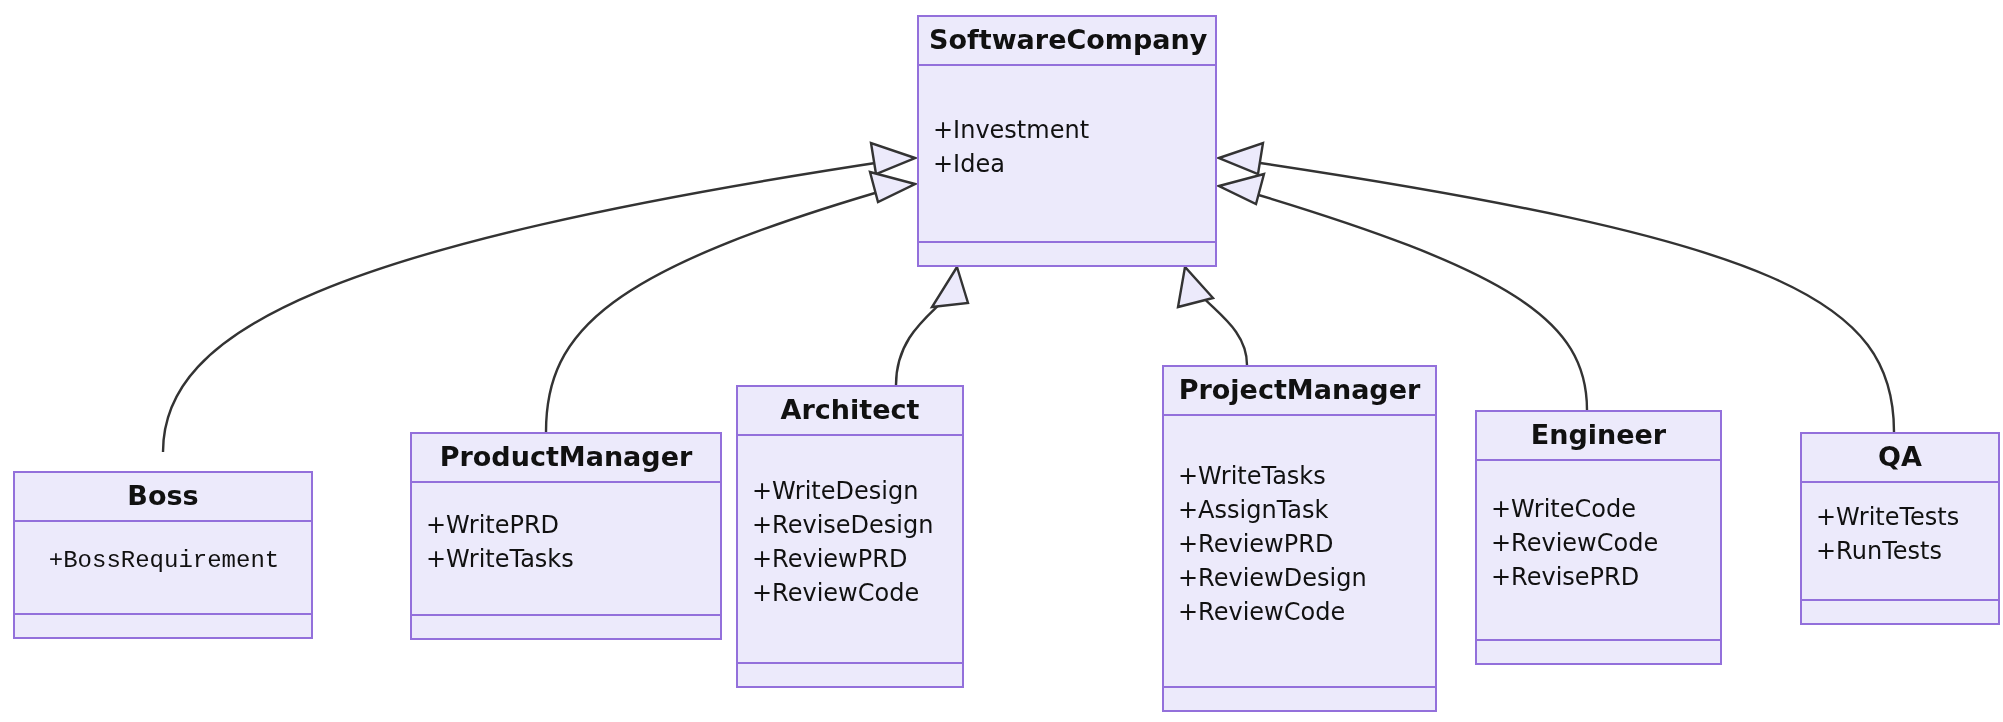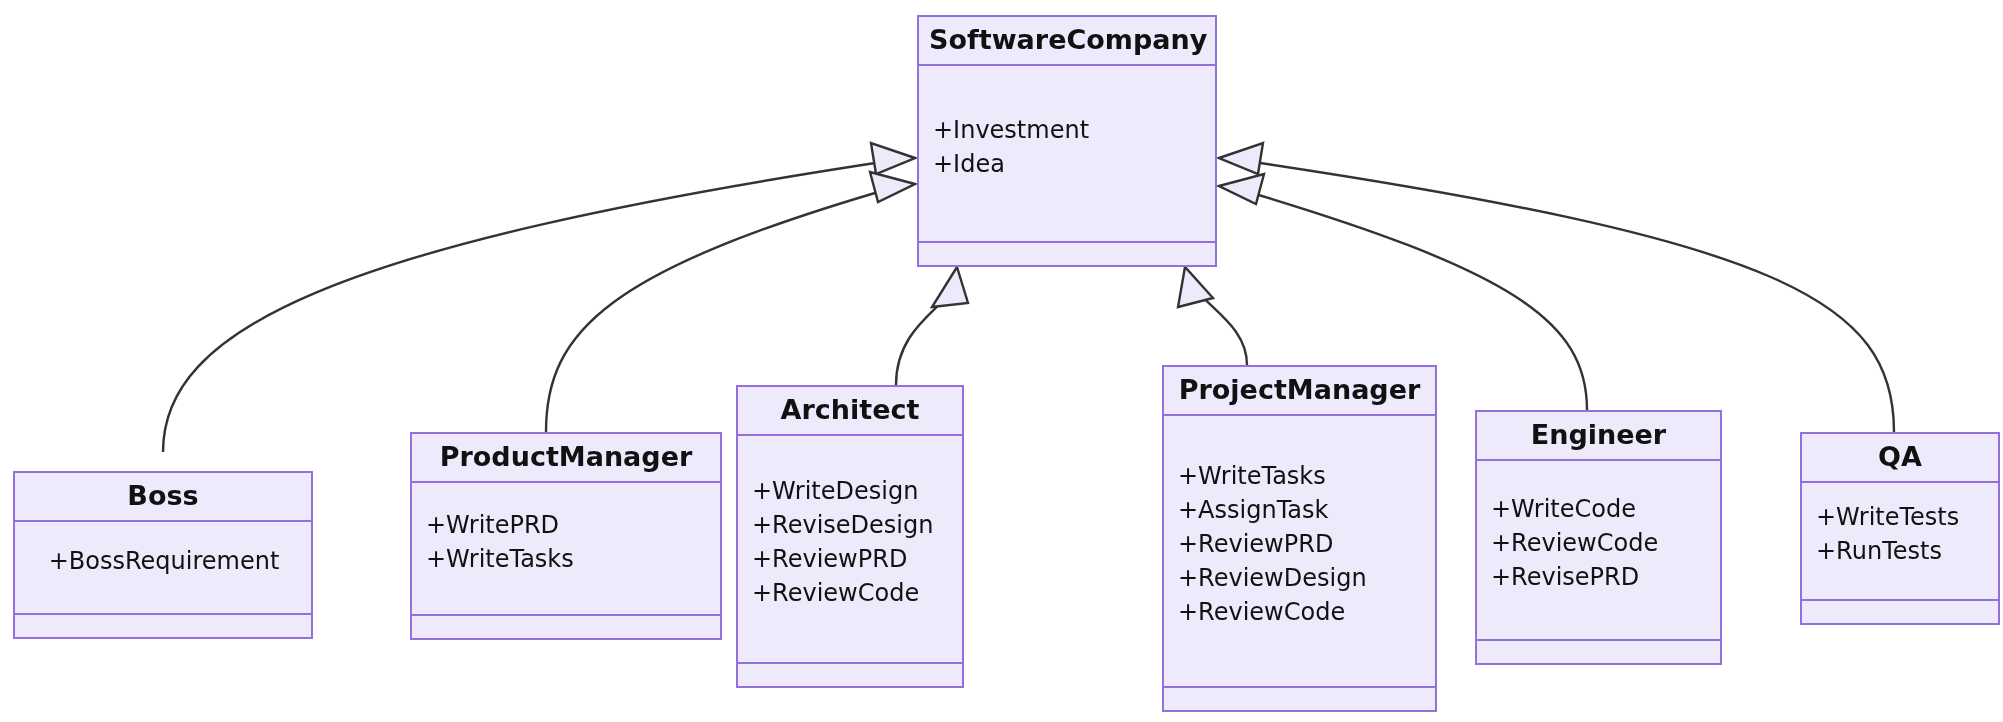--- a/index.html
+++ b/index.html
@@ -53,21 +53,21 @@
   .attr-row {
     font-size: 24px;
     color: #111111;
     line-height: 1.42;
     white-space: nowrap;
   }
   .class-methods {
     height: 22px;
     flex: 0 0 auto;
   }
-  .attrs-center { align-items: center; }
+  .attrs-center { align-items: center; font-family: Liberation Mono, monospace; }
   .attrs-left { align-items: flex-start; }
 </style>
 </head>
 <body>
 
 <div id="diagram-root">
 
   <svg id="edge-layer" viewBox="0 0 2003 722" width="2003" height="722" xmlns="http://www.w3.org/2000/svg">
 
     <path d="M 163 452 C 163 330 330 245 895 160" fill="none" stroke="#333333" stroke-width="2.4"></path>

